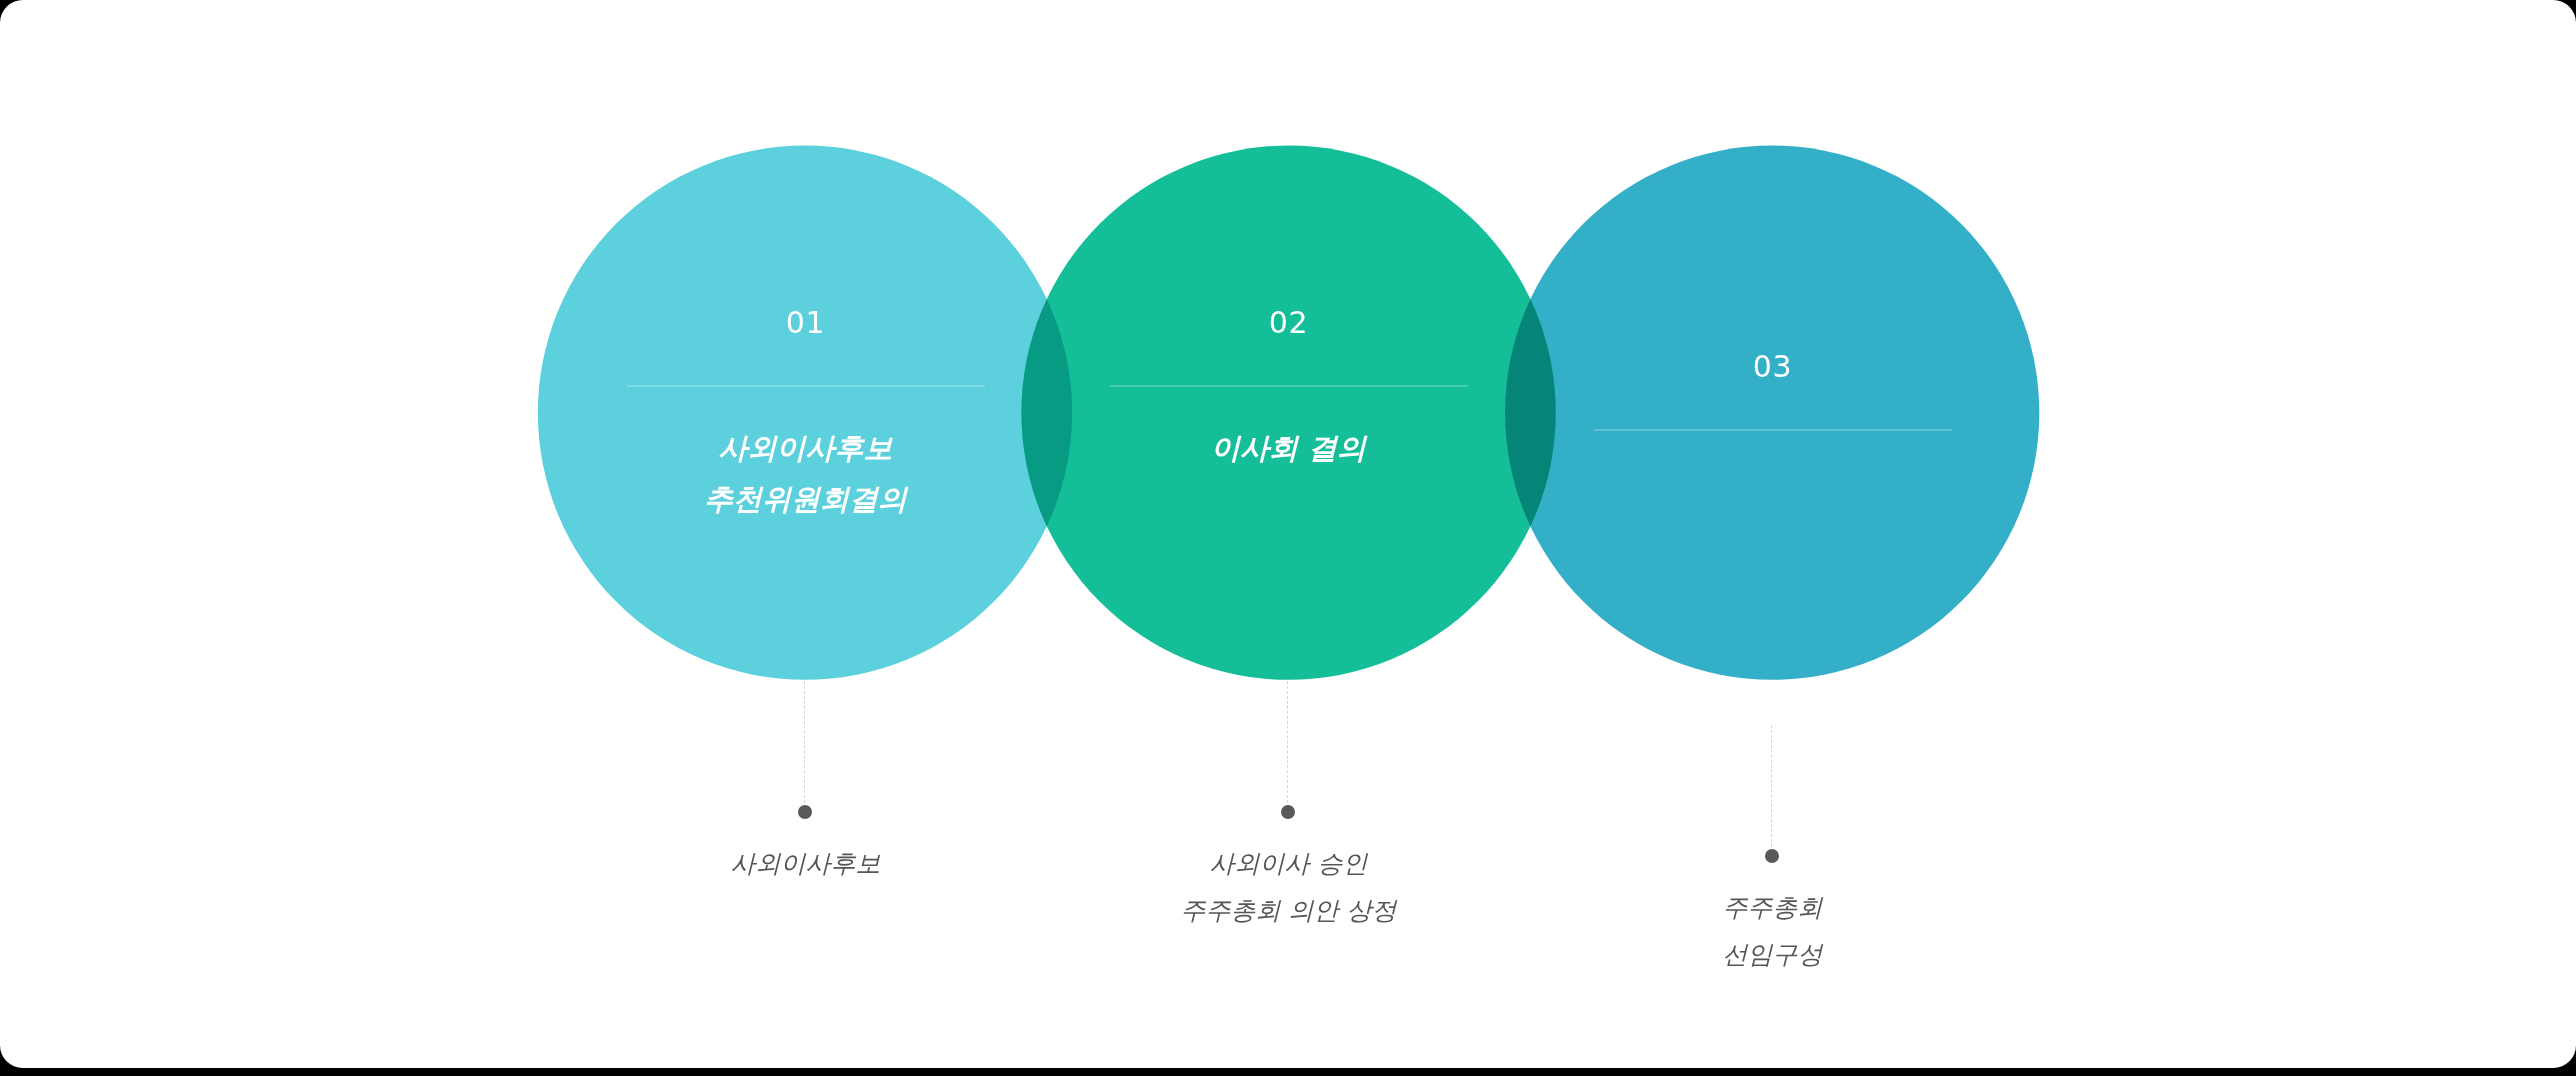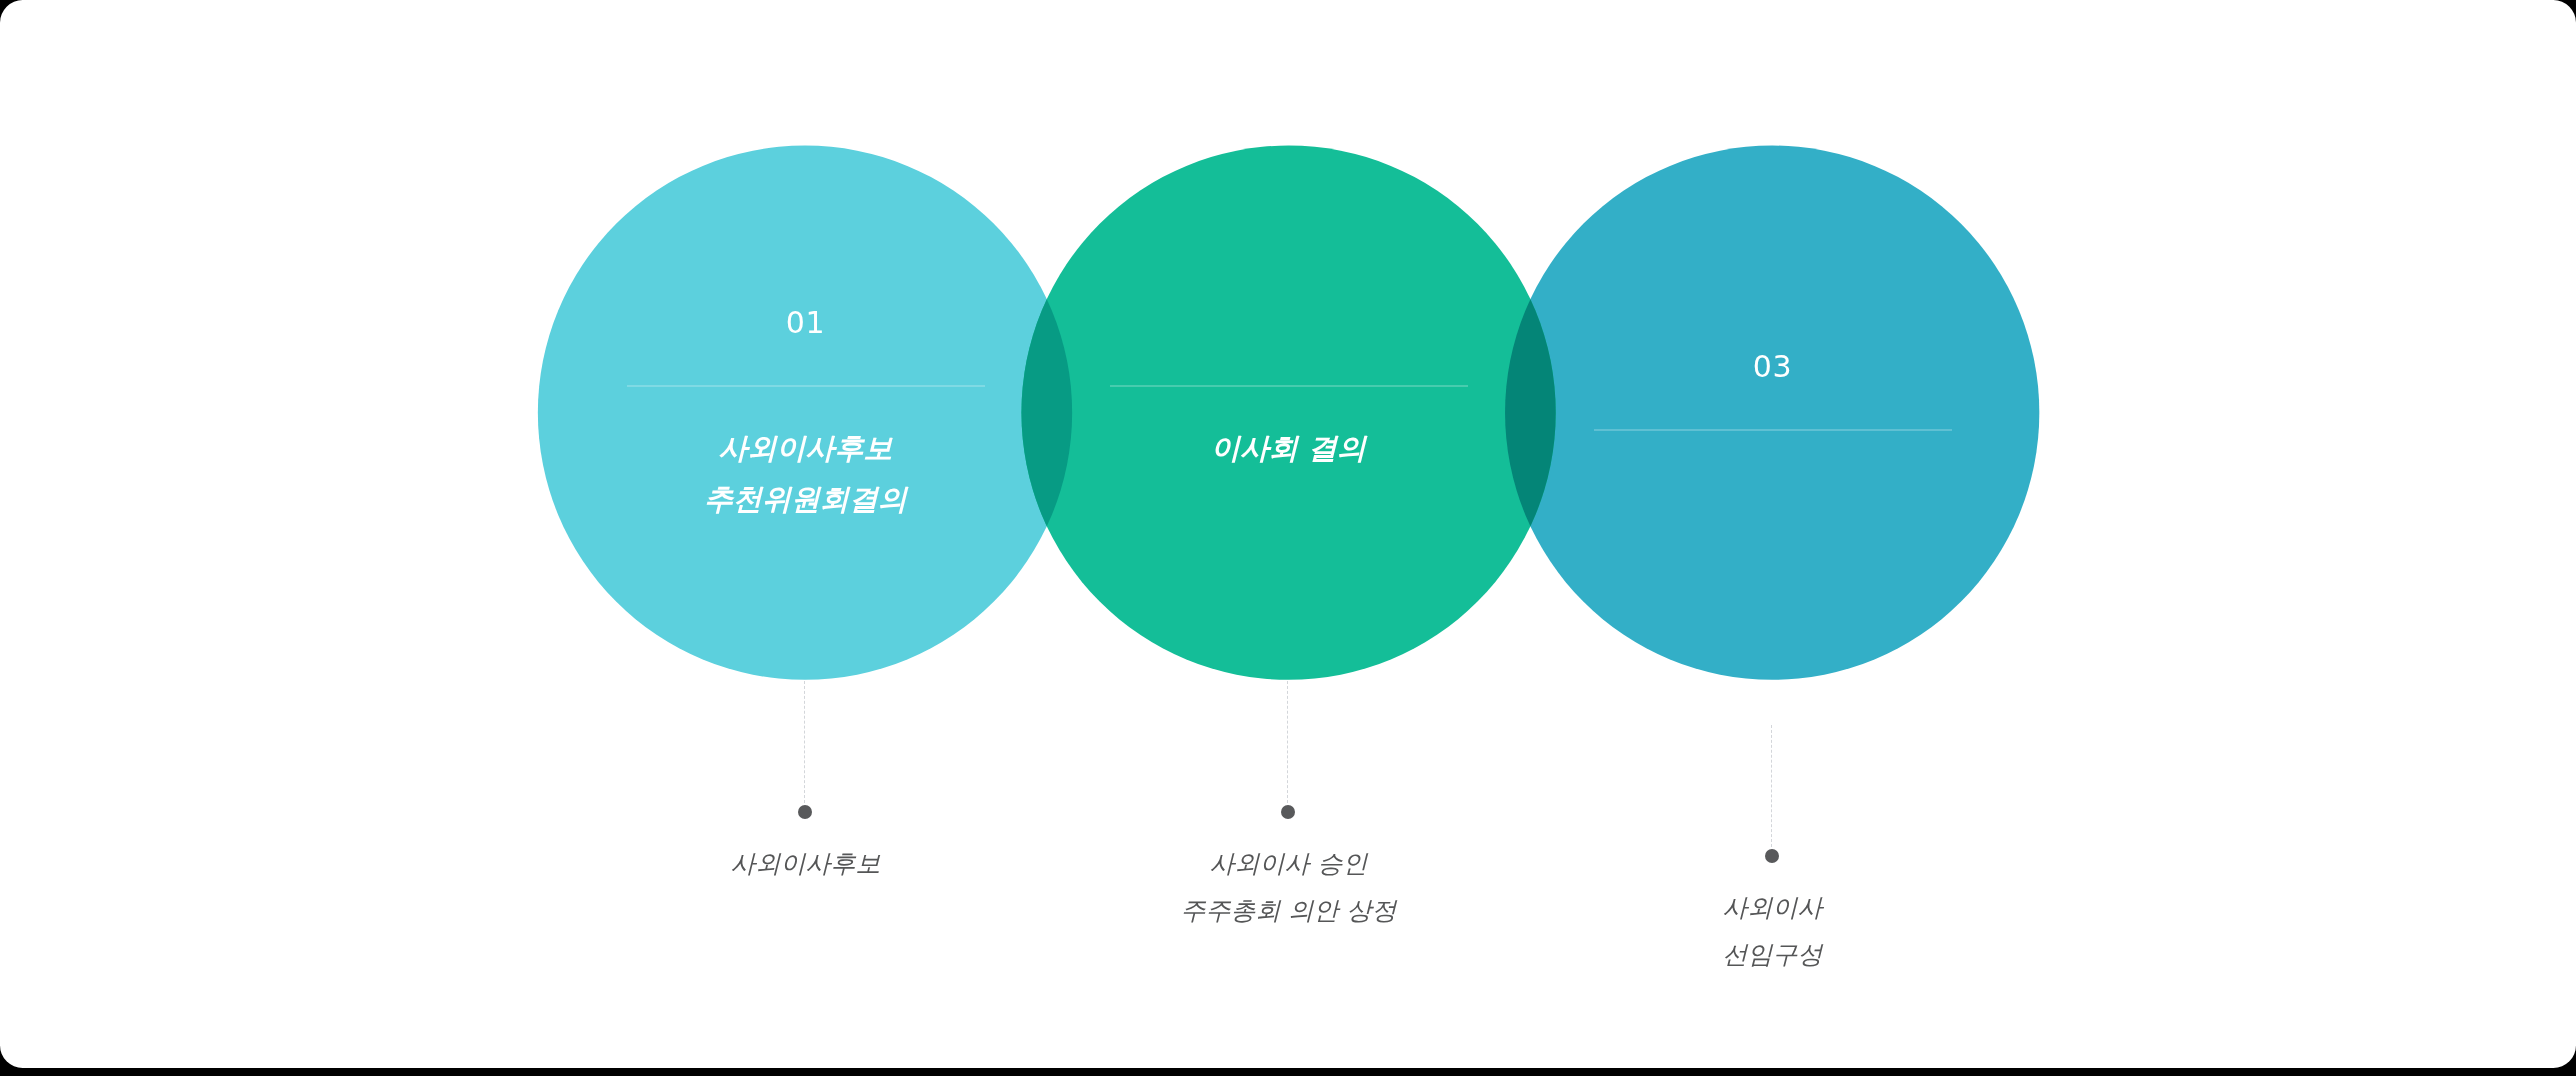--- a/index.html
+++ b/index.html
@@ -71,37 +71,38 @@
       <span>추천위원회결의</span>
     </div>
     <div class="connector" style="border-left-color: rgb(211, 214, 218);"></div>
     <div class="connector-dot" style="background: rgb(88, 89, 91);"></div>
     <div class="step-desc" style="color: rgb(85, 86, 87);">
       <span>사외이사후보</span>
     </div>
   </div>
 
   <div class="step" style="left:1044px;">
+    <div class="step-number">02</div>
     <div class="step-divider"></div>
     <div class="step-title">
       <span>이사회 결의</span>
     </div>
     <div class="connector" style="border-left-color: rgb(211, 214, 218);"></div>
     <div class="connector-dot" style="background: rgb(88, 89, 91);"></div>
     <div class="step-desc" style="color: rgb(85, 86, 87);">
       <span>사외이사 승인</span>
       <span>주주총회 의안 상정</span>
     </div>
   </div>
 
   <div class="step" style="left:1528px;margin-top:44px;">
     <div class="step-number">03</div>
     <div class="step-divider"></div>
     <div class="connector" style="border-left-color: rgb(211, 214, 218);"></div>
     <div class="connector-dot" style="background: rgb(88, 89, 91);"></div>
     <div class="step-desc" style="color: rgb(85, 86, 87);">
-      <span>사외이사</span>
+      <span>주주총회</span>
       <span>선임구성</span>
     </div>
   </div>
 
 </div>
 
 
 </body></html>

